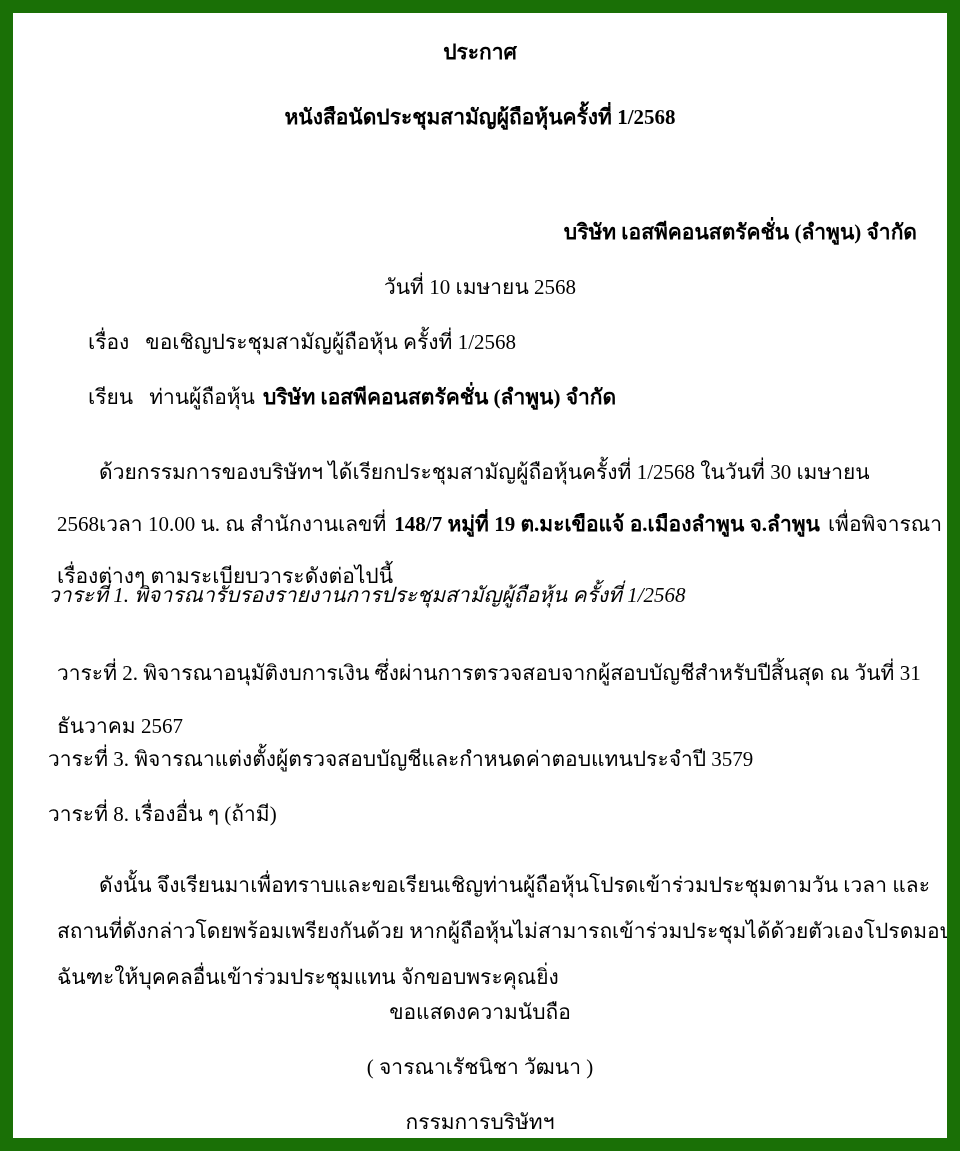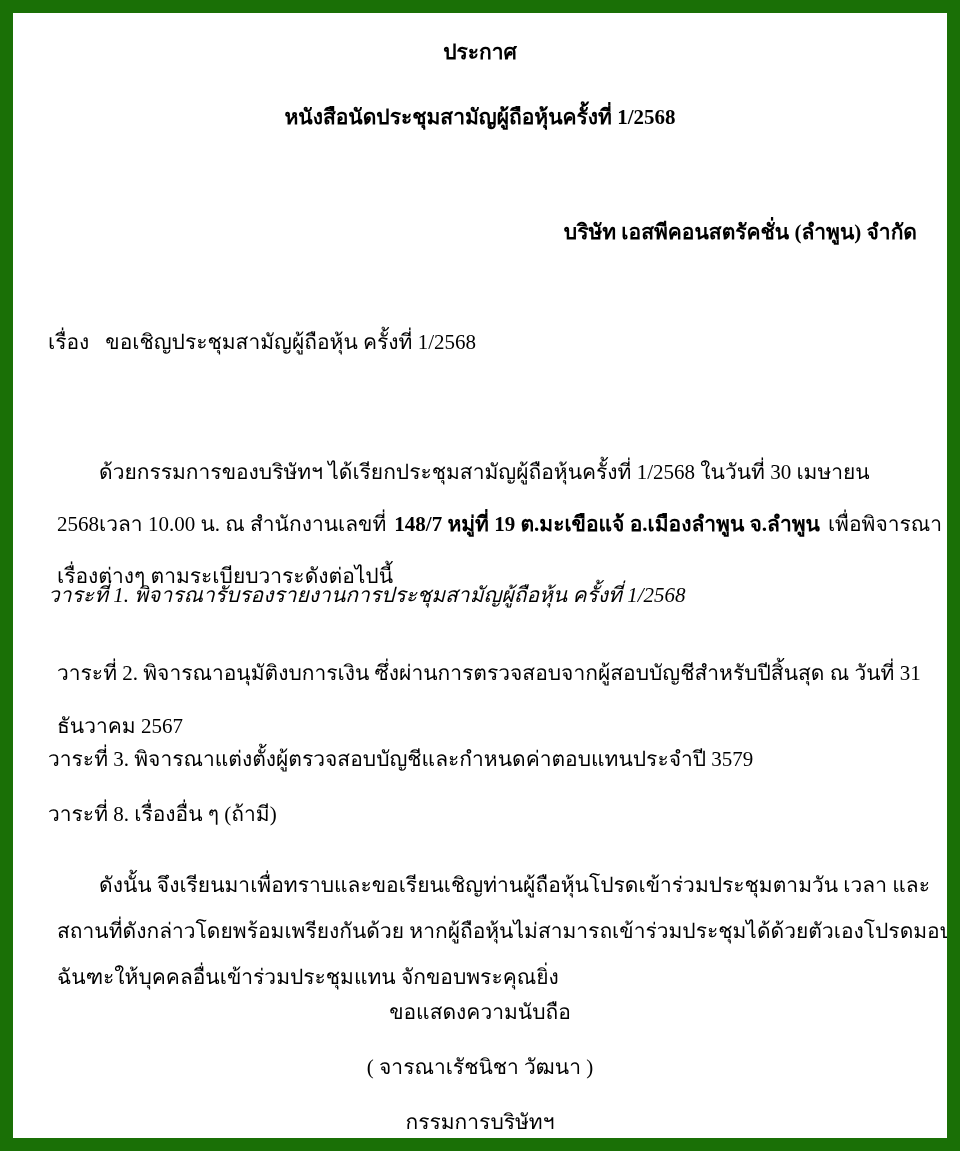--- a/index.html
+++ b/index.html
@@ -25,43 +25,47 @@
   }
   .wrapblock{
     position:absolute;
     margin:9px;
     font-size:21px;
     white-space:normal;
   }
   .center{left:0;right:0;text-align:center;}
   .bold{font-weight:bold;}
   .right-align{right:30px;text-align:right;}
-  .label-gap{margin-right:16px;}
+  .label-gap{margin-right:16px;margin-left:40px;}
   .addr{font-weight:bold;margin:0 8px;}
   .co-gap{margin-left:8px;}
   .opening{left:35px;width:893px;line-height:52px;text-indent:42px;}
   .closing{left:35px;width:897px;line-height:46px;text-indent:42px;}
   .agenda-wrap{left:35px;width:893px;line-height:53px;}
 </style>
 </head>
 <body>
 
 <div class="page">
 
   <p class="line center bold" style="top:24px;">ประกาศ</p>
 
   <p class="line center bold" style="top:89px;">หนังสือนัดประชุมสามัญผู้ถือหุ้นครั้งที่ 1/2568</p>
 
   <p class="line bold right-align" style="top:204px;">บริษัท เอสพีคอนสตรัคชั่น (ลำพูน) จำกัด</p>
 
+  <p class="line center" style="top:259px;">วันที่ 10 เมษายน 2568</p>
 
   <p class="line" style="top:314px;left:35px;">
     <span class="label-gap">เรื่อง</span><span>ขอเชิญประชุมสามัญผู้ถือหุ้น ครั้งที่ 1/2568</span>
   </p>
 
+  <p class="line" style="top:369px;left:35px;">
+    <span class="label-gap">เรียน</span><span>ท่านผู้ถือหุ้น</span><span class="bold co-gap">บริษัท เอสพีคอนสตรัคชั่น (ลำพูน) จำกัด</span>
+  </p>
 
   <p class="wrapblock opening" style="top:424px;">
     <span>ด้วยกรรมการของบริษัทฯ ได้เรียกประชุมสามัญผู้ถือหุ้นครั้งที่ 1/2568 ในวันที่ 30 เมษายน 2568เวลา 10.00 น. ณ สำนักงานเลขที่</span><span class="addr">148/7 หมู่ที่ 19 ต.มะเขือแจ้ อ.เมืองลำพูน จ.ลำพูน</span><span>เพื่อพิจารณาเรื่องต่างๆ ตามระเบียบวาระดังต่อไปนี้</span>
   </p>
 
   <p class="line" style="top:567px;left:35px;font-style:italic;">วาระที่ 1. พิจารณารับรองรายงานการประชุมสามัญผู้ถือหุ้น ครั้งที่ 1/2568</p>
 
   <p class="wrapblock agenda-wrap" style="top:625px;">วาระที่ 2. พิจารณาอนุมัติงบการเงิน ซึ่งผ่านการตรวจสอบจากผู้สอบบัญชีสำหรับปีสิ้นสุด ณ วันที่ 31 ธันวาคม 2567</p>
 
   <p class="line" style="top:731px;left:35px;">วาระที่ 3. พิจารณาแต่งตั้งผู้ตรวจสอบบัญชีและกำหนดค่าตอบแทนประจำปี 3579</p>

